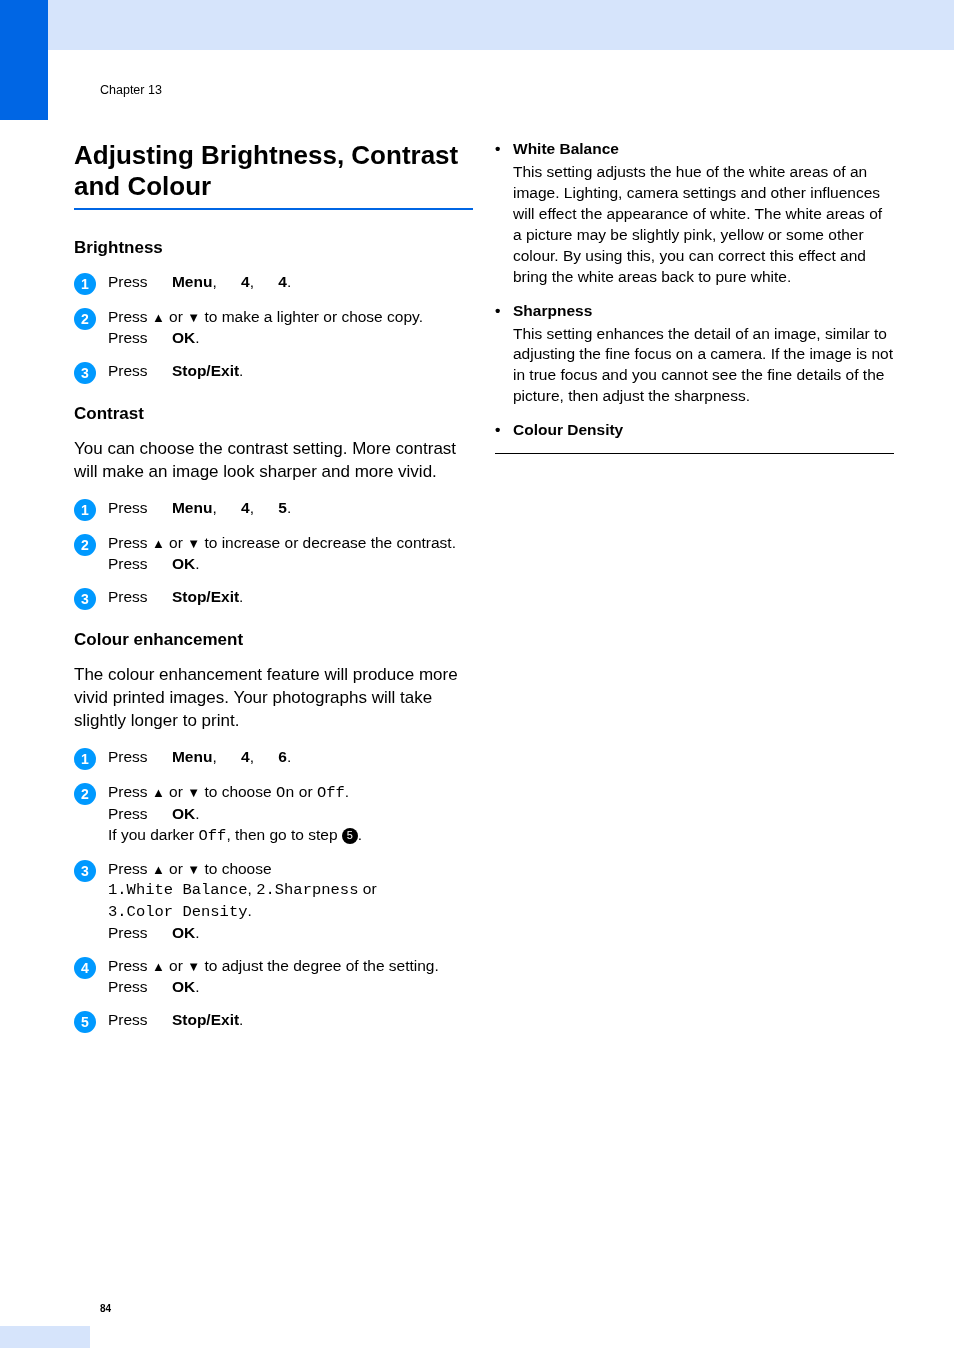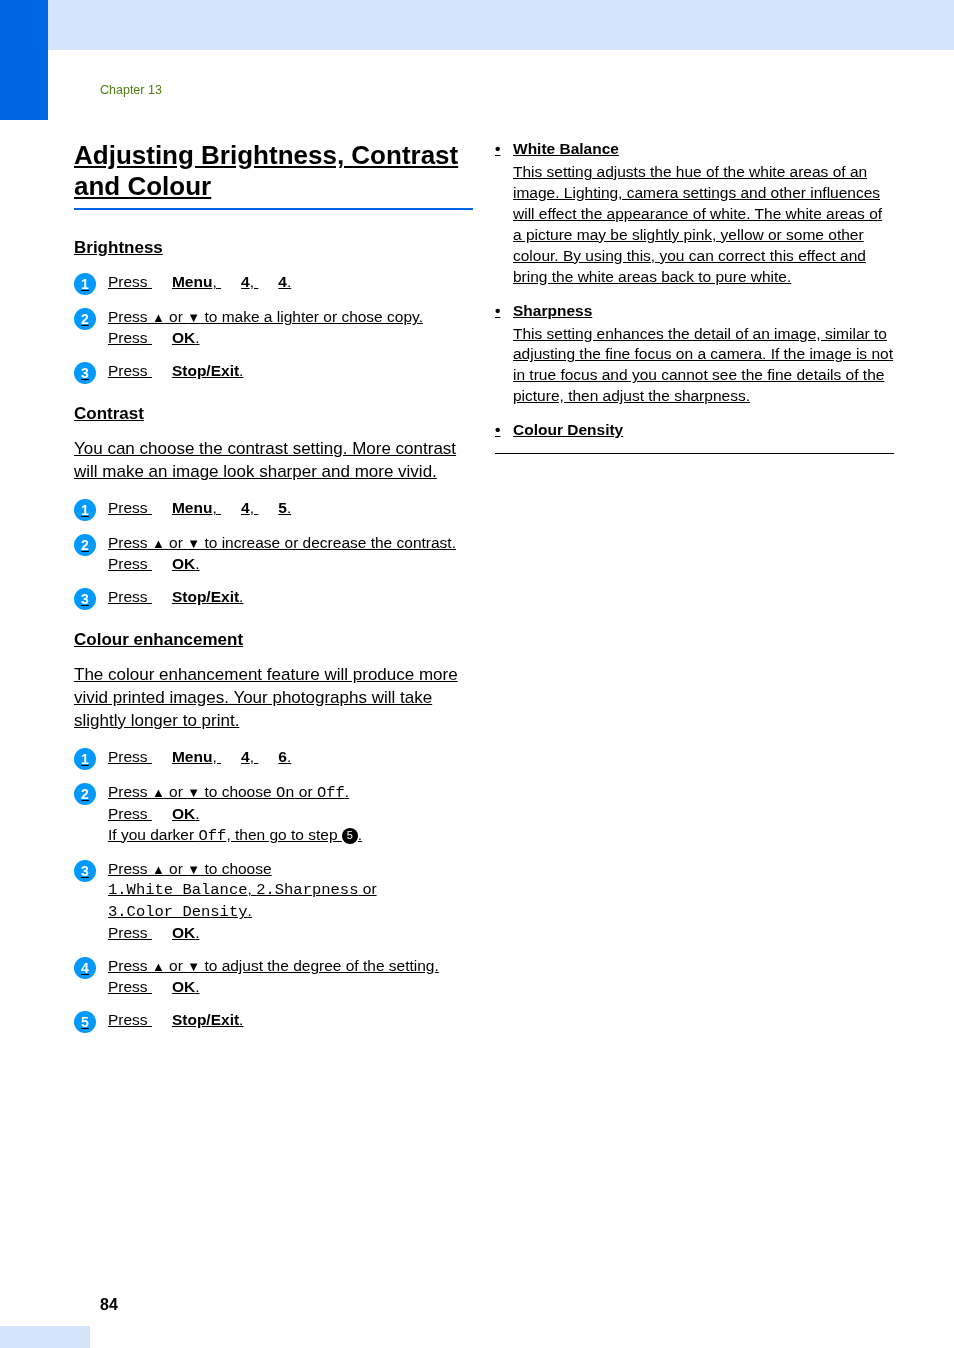--- a/index.html
+++ b/index.html
@@ -27,29 +27,28 @@
   .page-footer-blue {
     position: absolute;
     left: 0; bottom: 0;
     width: 90px; height: 22px;
     background: #d6e4fb;
   }
   .chapter-label {
     position: absolute;
     left: 100px; top: 83px;
     font-size: 12.5px;
-    color: #4d7c0f;
+    color: #000000;
   }
   .main-content {
     position: absolute;
     left: 74px; right: 60px;
     top: 140px;
     display: flex;
     gap: 22px;
-    text-decoration: underline;
   }
   .col {
     flex: 1 1 0;
     min-width: 0;
   }
   .page-title {
     font-size: 26px;
     font-weight: bold;
     line-height: 1.2;
     margin: 0 0 6px 0;
@@ -147,21 +146,21 @@
     padding-left: 18px;
   }
   .note-rule-bottom {
     height: 1px;
     background: #000;
     margin-top: 6px;
   }
   .page-number {
     position: absolute;
     left: 100px; bottom: 34px;
-    font-size: 16px;
+    font-size: 10px;
     font-weight: bold;
   }
 </style>
 </head>
 <body>
 
 <div class="left-stripe"></div>
 <div class="top-band"></div>
 <div class="chapter-label">Chapter 13</div>
 

